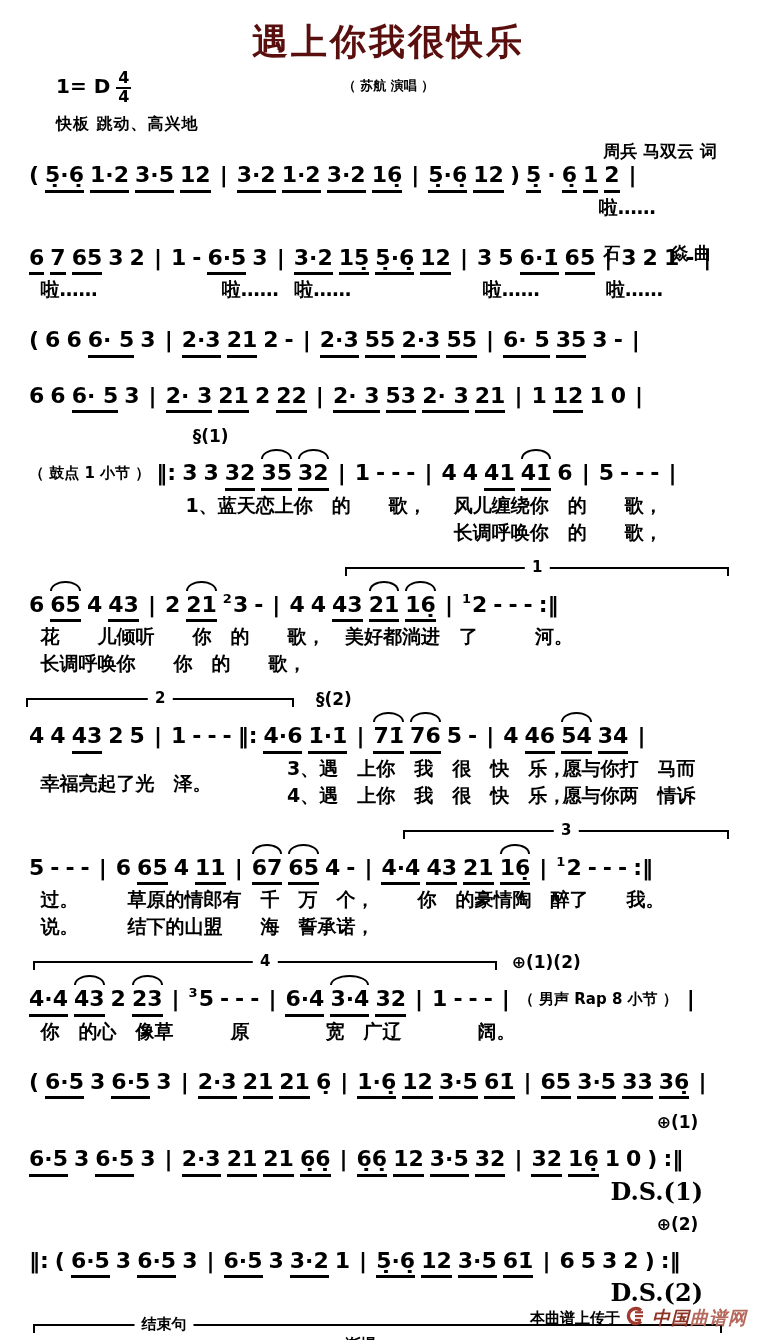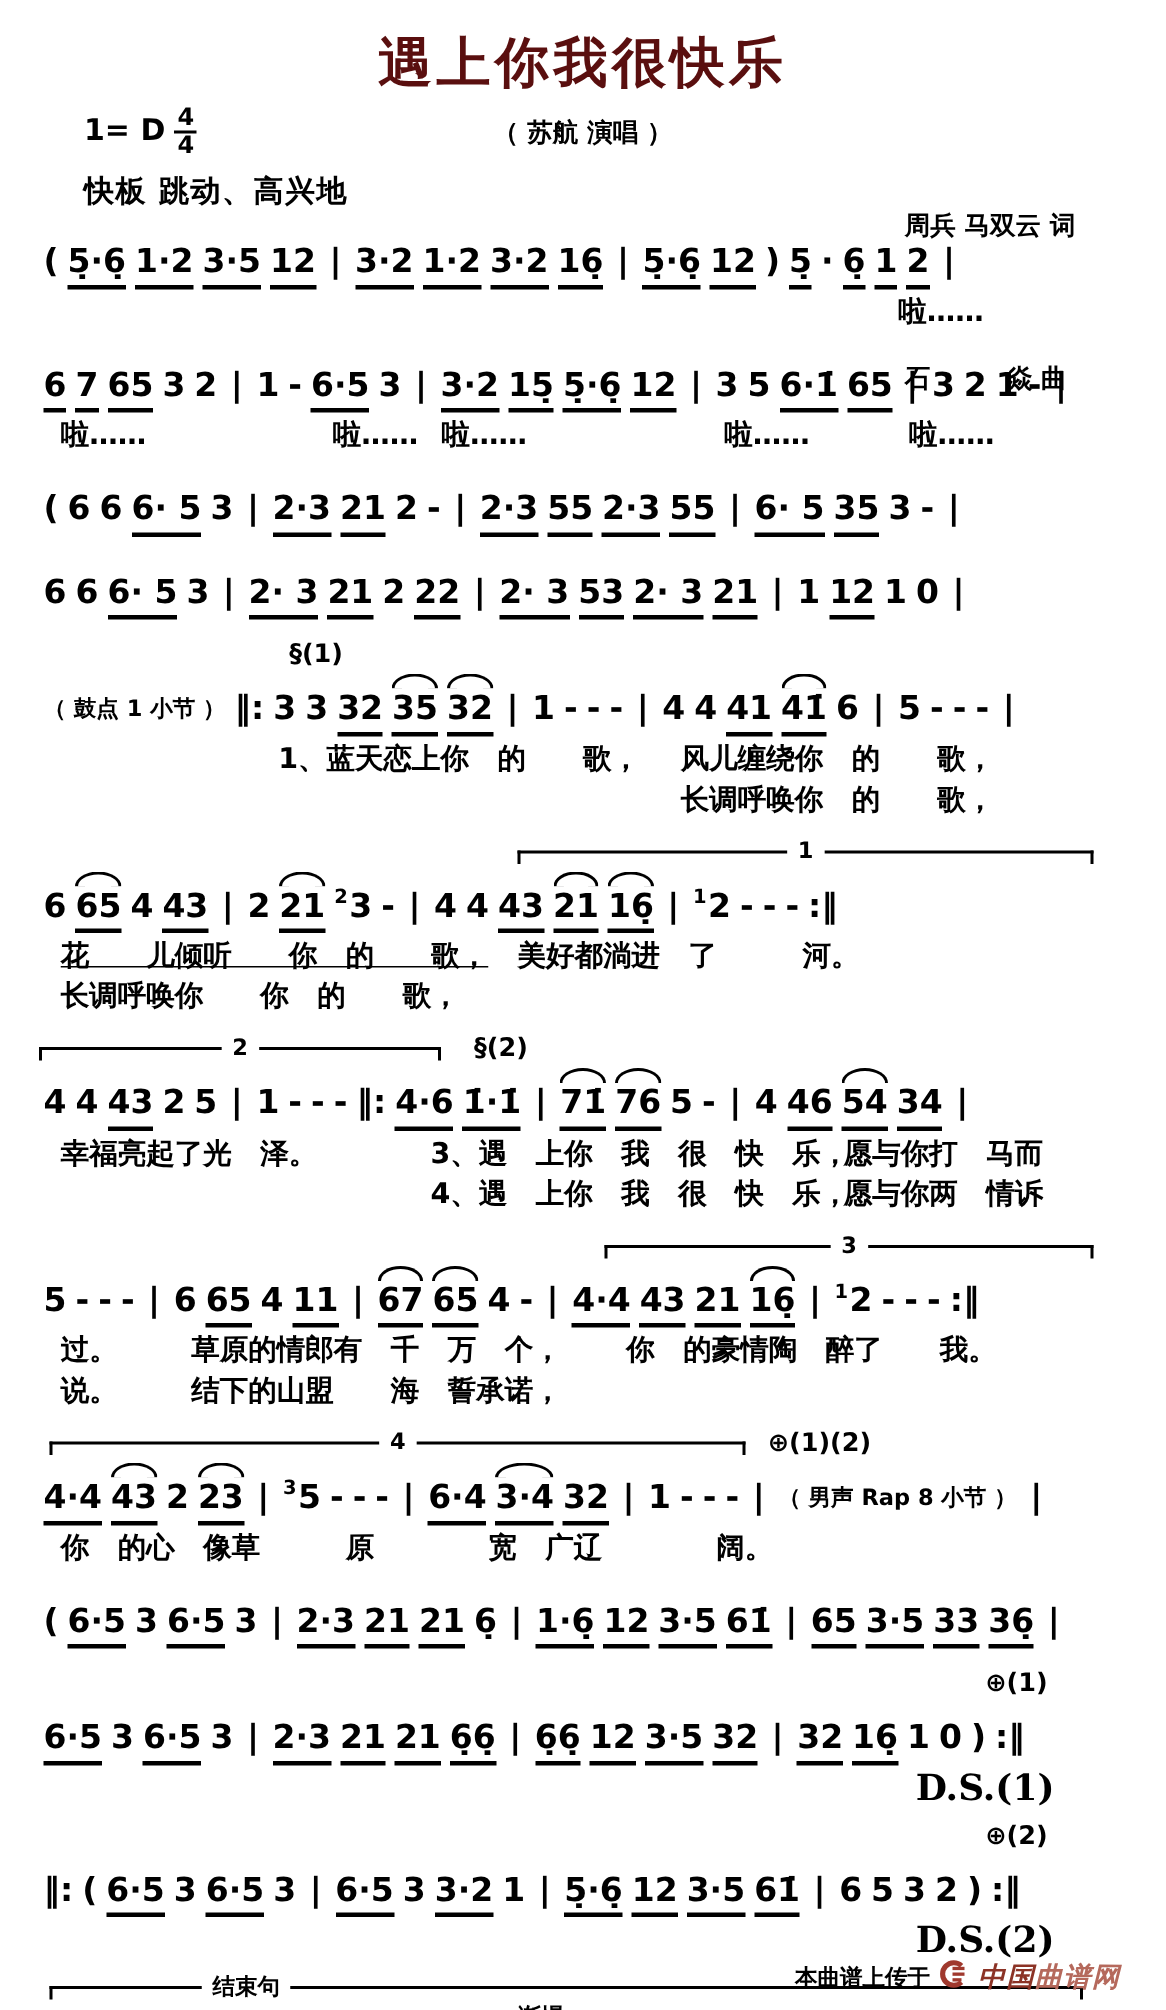--- a/index.html
+++ b/index.html
@@ -2,27 +2,27 @@
 <html><head>
 <meta charset="utf-8">
 <style>
   html,body{margin:0;padding:0;background:#fff;}
   body{width:777px;height:1340px;overflow:hidden;font-family:"DejaVu Sans",sans-serif;color:#000;position:relative;}
   .page{padding:18px 26px 0 26px;position:relative;}
 
   
   .hdr{position:relative;height:132px;}
   .title{text-align:center;font-size:36px;font-weight:bold;letter-spacing:3px;}
-  .subtitle{text-align:center;font-size:17px;font-weight:bold;margin-top:10px;}
+  .subtitle{text-align:center;font-size:13px;font-weight:bold;margin-top:10px;}
   .credits{position:absolute;right:34px;top:48px;text-align:justify;font-size:17px;font-weight:bold;line-height:2.0;white-space:pre;}
   .keyblock{position:absolute;left:30px;top:52px;font-size:20px;font-weight:bold;}
   .frac{display:inline-block;vertical-align:middle;text-align:center;font-size:16px;line-height:1.05;margin-left:6px;}
   .frac .num{display:block;border-bottom:2px solid #000;padding:0 2px;}
   .frac .den{display:block;padding:0 2px;}
-  .tempo{font-size:20px;margin-top:8px;letter-spacing:1px;}
+  .tempo{font-size:16px;margin-top:8px;letter-spacing:1px;}
 
   
   #score{position:relative;}
   .system{position:relative;margin-bottom:13px;}
   .marks{position:relative;height:22px;}
   .marks.tall{height:40px;}
   .mark{position:absolute;top:0;font-weight:bold;font-size:17px;white-space:pre;}
   .mark.tempo2{top:20px;font-size:16px;}
   .volta{position:absolute;top:9px;border-top:2px solid #000;height:8px;}
   .volta::before,.volta::after{content:"";position:absolute;top:-2px;width:2px;height:9px;background:#000;}
@@ -99,37 +99,37 @@
         </div>
       </div>
       <div class="system">
         <div class="marks">
           <span class="volta" style="left: 44%; width: 53%;">
             <i>1</i>
           </span>
         </div>
         <div class="notes"><span class="tk">6</span><span class="tk u1 arc">65</span><span class="tk">4</span><span class="tk u1">43</span><span class="tk bar">|</span><span class="tk">2</span><span class="tk u1 arc">21</span><span class="tk"><sup class="grace">2</sup>3</span><span class="tk">-</span><span class="tk bar">|</span><span class="tk">4</span><span class="tk">4</span><span class="tk u1">43</span><span class="tk u1 arc">21</span><span class="tk u1 arc">16̣</span><span class="tk bar">|</span><span class="tk"><sup class="grace">1</sup>2</span><span class="tk">-</span><span class="tk">-</span><span class="tk">-</span><span class="tk">:‖</span></div>
         <div class="lyrics">
-          <span class="lyr" style="left: 2%; text-decoration: underline;">花　　儿倾听　　你　的　　歌，</span>
+          <span class="lyr" style="left: 2%;">花　　儿倾听　　你　的　　歌，</span>
           <span class="lyr" style="left: 44%;">美好都淌进　了　　　河。</span>
         </div>
         <div class="lyrics">
           <span class="lyr" style="left: 2%;">长调呼唤你　　你　的　　歌，</span>
         </div>
       </div>
       <div class="system">
         <div class="marks">
           <span class="volta" style="left: 0%; width: 37%;">
             <i>2</i>
           </span>
           <span class="mark" style="left: 40%;">§(2)</span>
         </div>
         <div class="notes"><span class="tk">4</span><span class="tk">4</span><span class="tk u1">43</span><span class="tk">2</span><span class="tk">5</span><span class="tk bar">|</span><span class="tk">1</span><span class="tk">-</span><span class="tk">-</span><span class="tk">-</span><span class="tk">‖:</span><span class="tk u1">4·6</span><span class="tk u1">1̇·1̇</span><span class="tk bar">|</span><span class="tk u1 arc">71̇</span><span class="tk u1 arc">76</span><span class="tk">5</span><span class="tk">-</span><span class="tk bar">|</span><span class="tk">4</span><span class="tk u1">46</span><span class="tk u1 arc">54</span><span class="tk u1">34</span><span class="tk bar">|</span></div>
         <div class="lyrics">
-          <span class="lyr" style="left: 2%;">幸福亮起了光　泽。</span>
+          <span class="lyr" style="left: 2%; margin-top: 15px;">幸福亮起了光　泽。</span>
           <span class="lyr" style="left: 36%;">3、遇　上你　我　很　快　乐，</span>
           <span class="lyr" style="left: 74%;">愿与你打　马而</span>
         </div>
         <div class="lyrics">
           <span class="lyr" style="left: 36%;">4、遇　上你　我　很　快　乐，</span>
           <span class="lyr" style="left: 74%;">愿与你两　情诉</span>
         </div>
       </div>
       <div class="system">
         <div class="marks">

